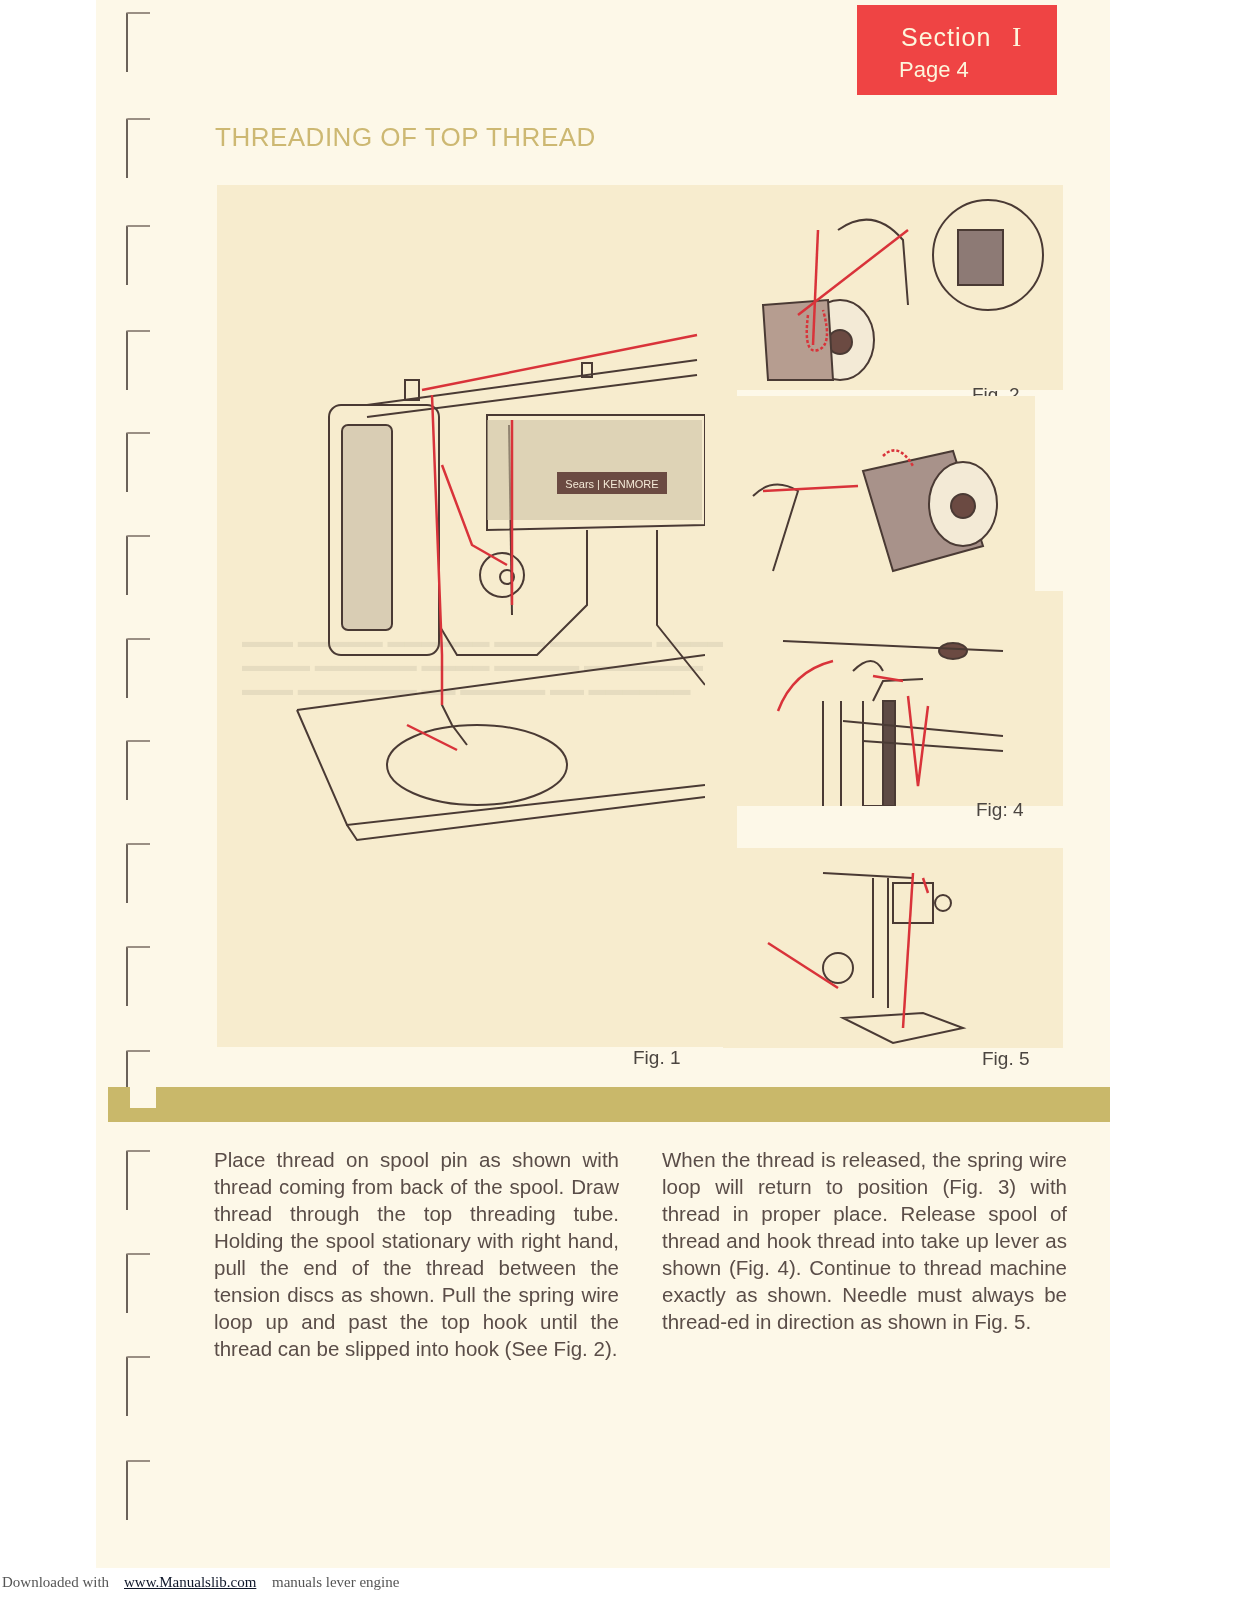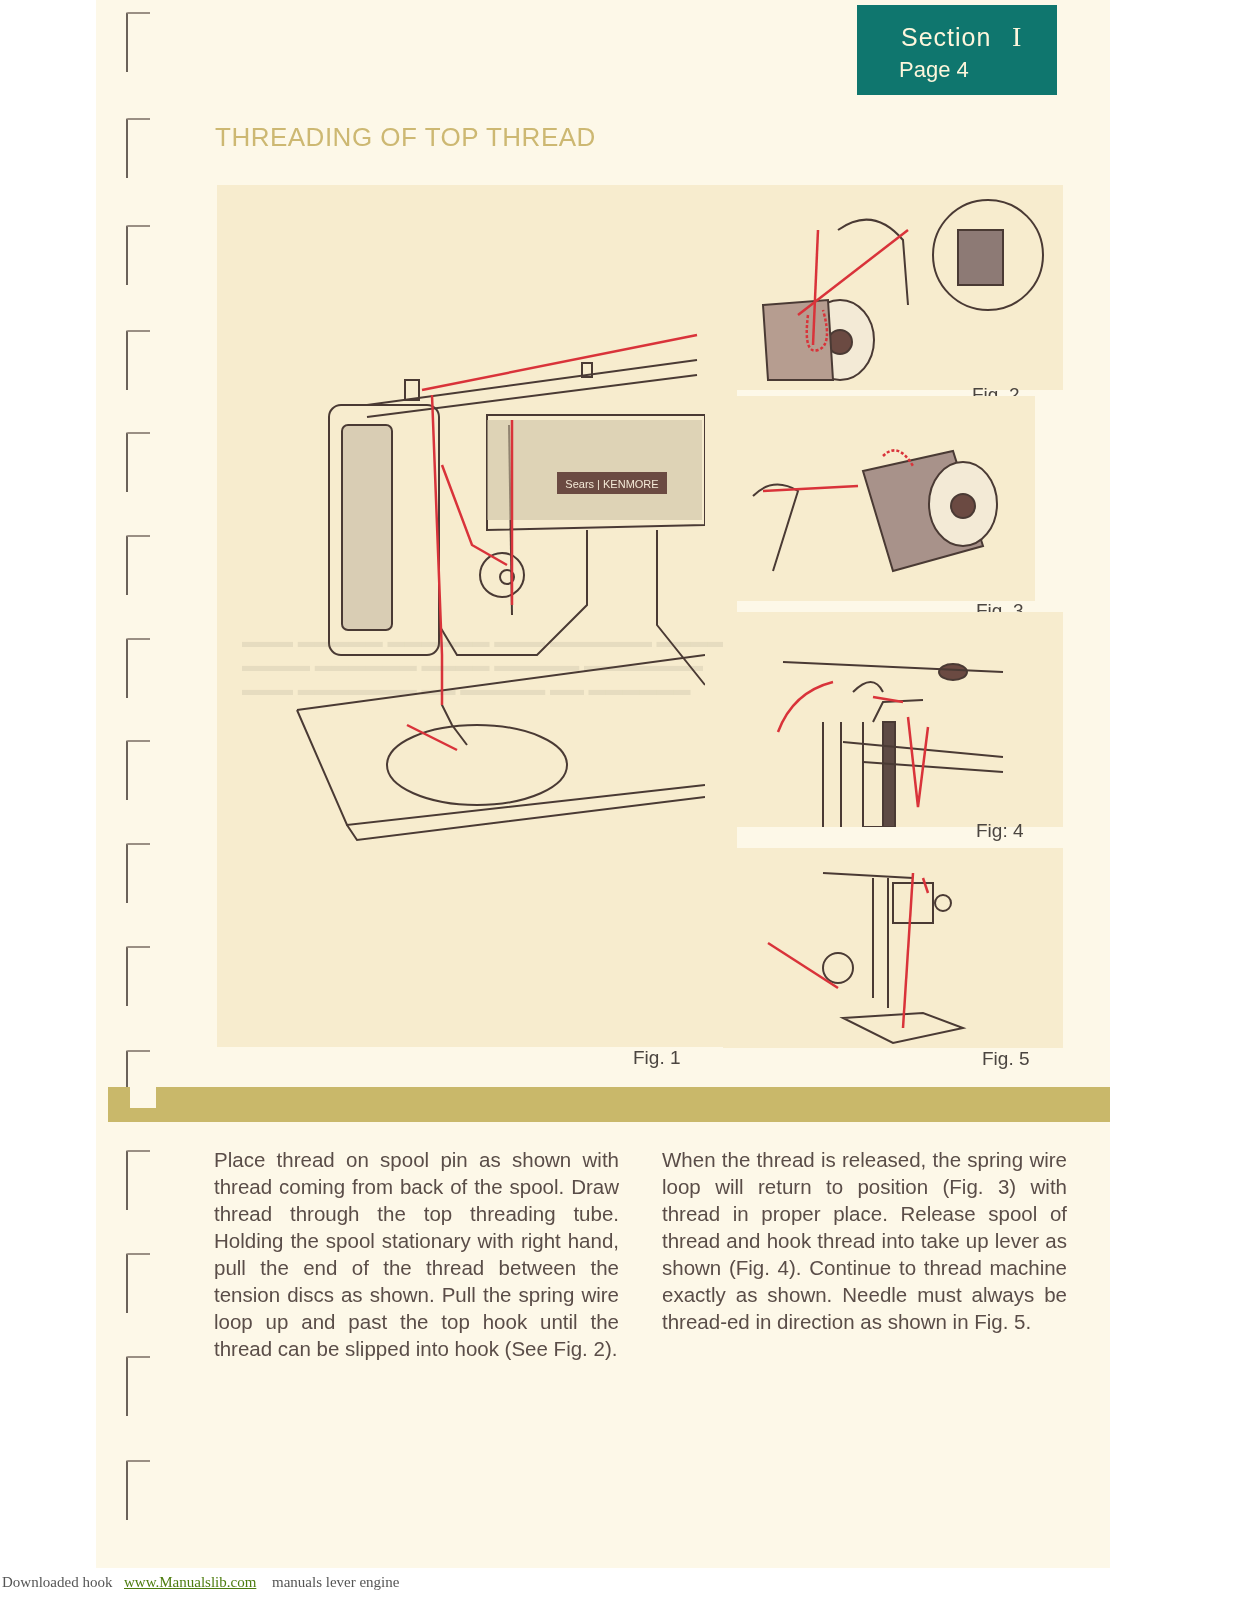--- a/index.html
+++ b/index.html
@@ -13,21 +13,21 @@
     background: #fdf8e8;
   }
   .rings { position: absolute; left: 126px; top: 0; width: 30px; height: 1568px; }
   .ring {
     position: absolute; left: 0; width: 22px; height: 58px;
     border-left: 2px solid #6b625a; border-top: 2px solid #9a8f84;
     border-top-left-radius: 2px;
   }
   .section-tab {
     position: absolute; left: 857px; top: 5px; width: 200px; height: 90px;
-    background: #0f766e;
+    background: #ef4444;
     color: #fdf6dc;
   }
   .section-tab .s1 { position: absolute; left: 44px; top: 18px; font-size: 25px; letter-spacing: 1px; }
   .section-tab .s1num { position: absolute; left: 155px; top: 16px; font-size: 28px; font-family: "Liberation Serif", serif; }
   .section-tab .s2 { position: absolute; left: 42px; top: 52px; font-size: 22px; }
   .page-title {
     position: absolute; left: 215px; top: 122px;
     font-size: 26px; font-weight: normal; color: #cdb872; letter-spacing: 0.5px;
   }
   .figure {
@@ -54,21 +54,21 @@
     font-size: 20.5px; line-height: 27px; color: #5a4d48;
     text-align: justify;
   }
   .col-left { left: 214px; }
   .col-right { left: 662px; }
   .footer {
     position: absolute; left: 0; top: 1570px; width: 1236px; height: 30px;
     font-family: "Liberation Serif", serif; font-size: 15px; color: #555;
   }
   .footer span { position: absolute; top: 4px; }
-  .footer .link { color: #4d7c0f; text-decoration: underline; }
+  .footer .link { color: #0f172a; text-decoration: underline; }
 </style>
 </head>
 <body>
 
 <div class="page"></div>
 
 <div class="rings">
   <div class="ring" style="top:12px"></div>
   <div class="ring" style="top:118px"></div>
   <div class="ring" style="top:225px"></div>
@@ -170,21 +170,21 @@
       <path d="M30 100 Q50 80 75 95 L50 175"></path>
     </g>
     <g fill="none" stroke="#d9333a" stroke-width="2.5">
       <path d="M40 95 L135 90"></path>
       <path d="M160 60 Q175 45 190 70" stroke-dasharray="3 2"></path>
     </g>
   </svg>
   <div class="fig-label" style="left:253px;top:172px">Fig. 3</div>
 </div>
 
-<div class="figure" style="left:723px;top:612px;width:340px;height:215px">
+<div class="figure" style="left:723px;top:591px;width:340px;height:215px">
   <svg width="340" height="215" viewBox="0 0 340 215">
     <g fill="none" stroke="#4a3a34" stroke-width="2">
       <path d="M100 110 L100 215 M118 110 L118 215"></path>
       <path d="M140 110 L140 215 L170 215 L170 110"></path>
       <path d="M150 110 L160 90 L200 88"></path>
       <rect x="160" y="110" width="12" height="105" fill="#5d4a44"></rect>
       <ellipse cx="230" cy="60" rx="14" ry="8" fill="#6b4a42"></ellipse>
       <path d="M130 80 Q150 60 160 80"></path>
       <path d="M60 50 L280 60"></path>
       <path d="M120 130 L280 145 M140 150 L280 160"></path>
@@ -217,16 +217,16 @@
   <div class="fig-label" style="left:259px;top:168px">Fig. 5</div>
 </div>
 
 <div class="divider-band"></div>
 <div class="tab-notch"></div>
 
 <div class="col col-left">Place thread on spool pin as shown with thread coming from back of the spool. Draw thread through the top threading tube.  Holding the spool stationary with right hand, pull the end of the thread between the tension discs as shown. Pull the spring wire loop up and past the top hook until the thread can be slipped into hook (See Fig. 2).</div>
 <div class="col col-right">When the thread is released, the spring wire loop will return to position (Fig. 3) with thread in proper place.  Release spool of thread and hook thread into take up lever as shown (Fig. 4). Continue to thread machine exactly as shown.  Needle must always be thread-ed in direction as shown in Fig. 5.</div>
 
 <div class="footer">
-  <span style="left:2px">Downloaded hook</span>
+  <span style="left:2px">Downloaded with</span>
   <span class="link" style="left:124px">www.Manualslib.com</span>
   <span style="left:272px">manuals lever engine</span>
 </div>
 
 </body></html>

